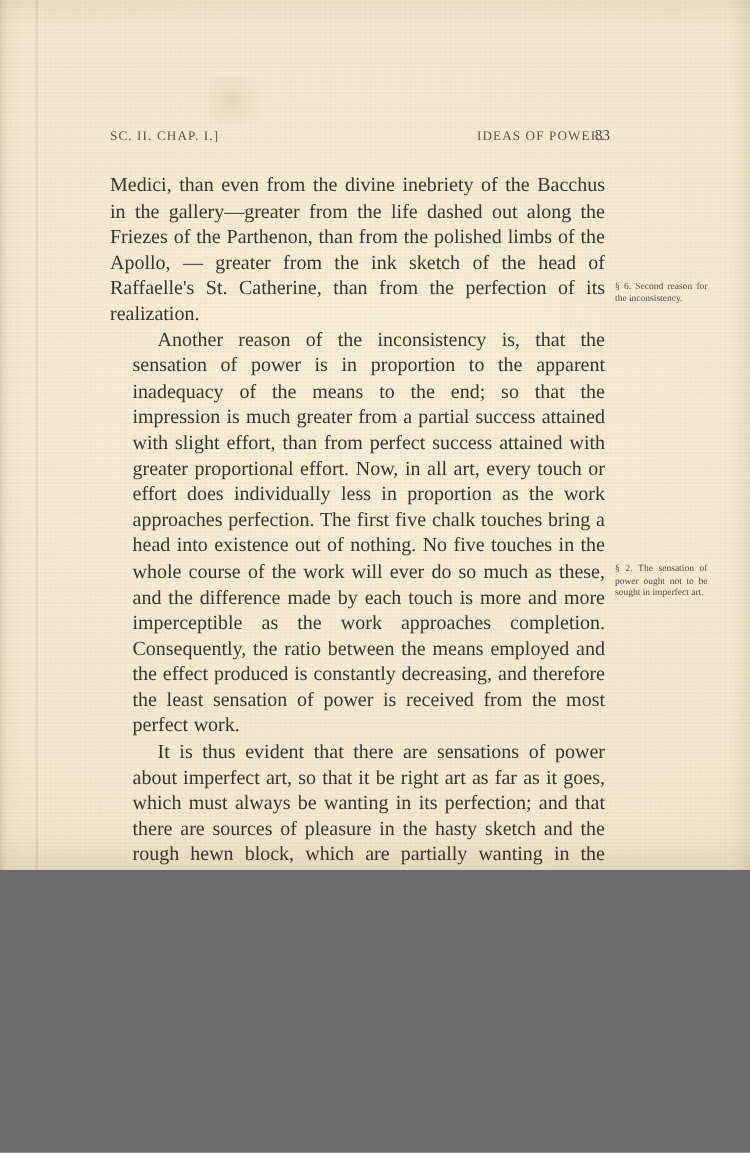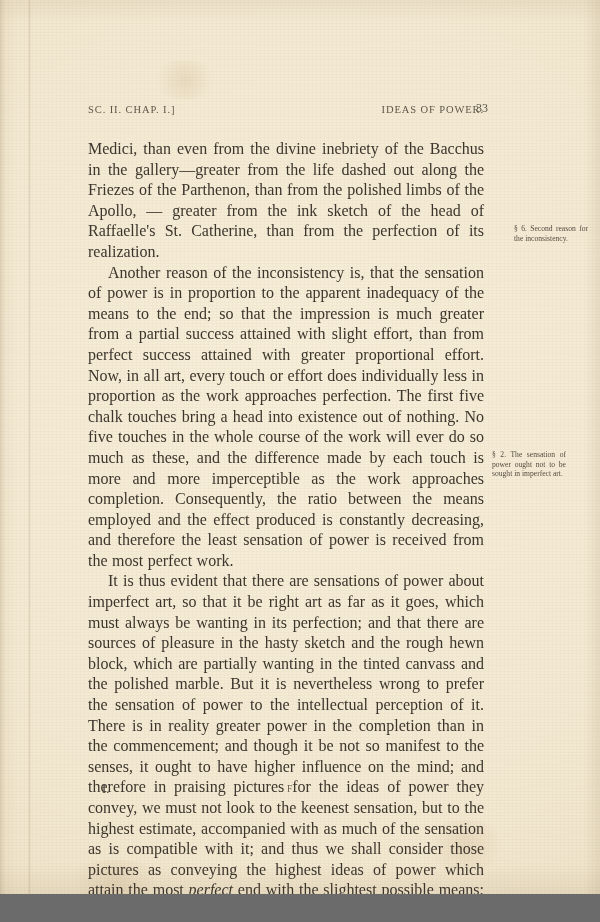--- a/index.html
+++ b/index.html
@@ -3,21 +3,21 @@
 <meta charset="utf-8">
 <style>
   html, body {
     margin: 0;
     padding: 0;
     background: #6b6b6b;
   }
   .page {
     position: relative;
     width: 600px;
-    height: 894px;
+    height: 696px;
     overflow: hidden;
     background:
       linear-gradient(90deg, rgba(160,140,105,0.28) 0px, rgba(196,176,138,0.10) 5px, rgba(255,255,255,0) 18px),
       linear-gradient(270deg, rgba(168,150,115,0.18) 0px, rgba(255,255,255,0) 16px),
       linear-gradient(180deg, rgba(170,150,115,0.12) 0px, rgba(255,255,255,0) 22px),
       linear-gradient(0deg, rgba(170,150,115,0.16) 0px, rgba(255,255,255,0) 30px),
       radial-gradient(ellipse 120% 80% at 50% 45%, #f7eed9 0%, #f3e9d2 55%, #ece0c4 100%);
     font-family: "Liberation Serif", "DejaVu Serif", serif;
     color: #3b342b;
   }
@@ -84,36 +84,36 @@
   .body { margin-top: 15px; }
   p.para {
     margin: 0;
     font-size: 16px;
     line-height: 20.6px;
     text-align: justify;
     text-align-last: left;
     color: #3c352c;
     word-spacing: .5px;
   }
-  p.para.indent { text-indent: 20px; }
+  p.para.indent { text-indent: 20px; margin-left: 18px; }
   p.para em { font-style: italic; }
 
   
   .sidenote {
     position: absolute;
     left: 492px;
     width: 74px;
     font-size: 7.6px;
     line-height: 9.6px;
     text-align: justify;
     text-align-last: left;
     color: #443b31;
     opacity: .92;
   }
-  #sidenote-0 { top: 224px; margin-left: 22px; }
+  #sidenote-0 { top: 224px; }
   #sidenote-1 { top: 450px; }
 
   
   .footer {
     position: absolute;
     left: 88px;
     top: 782px;
     width: 396px;
     height: 18px;
     font-size: 12.5px;

